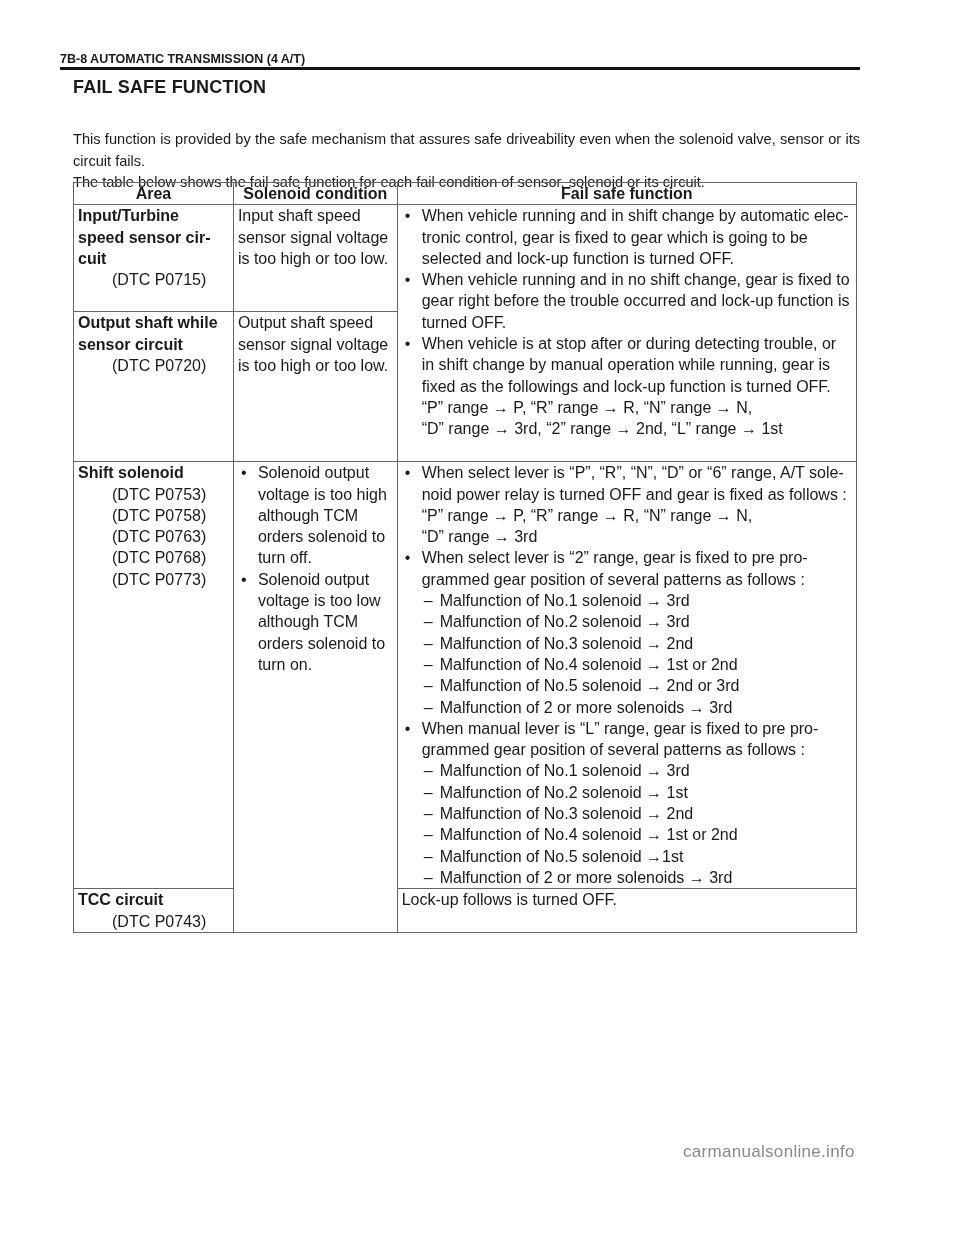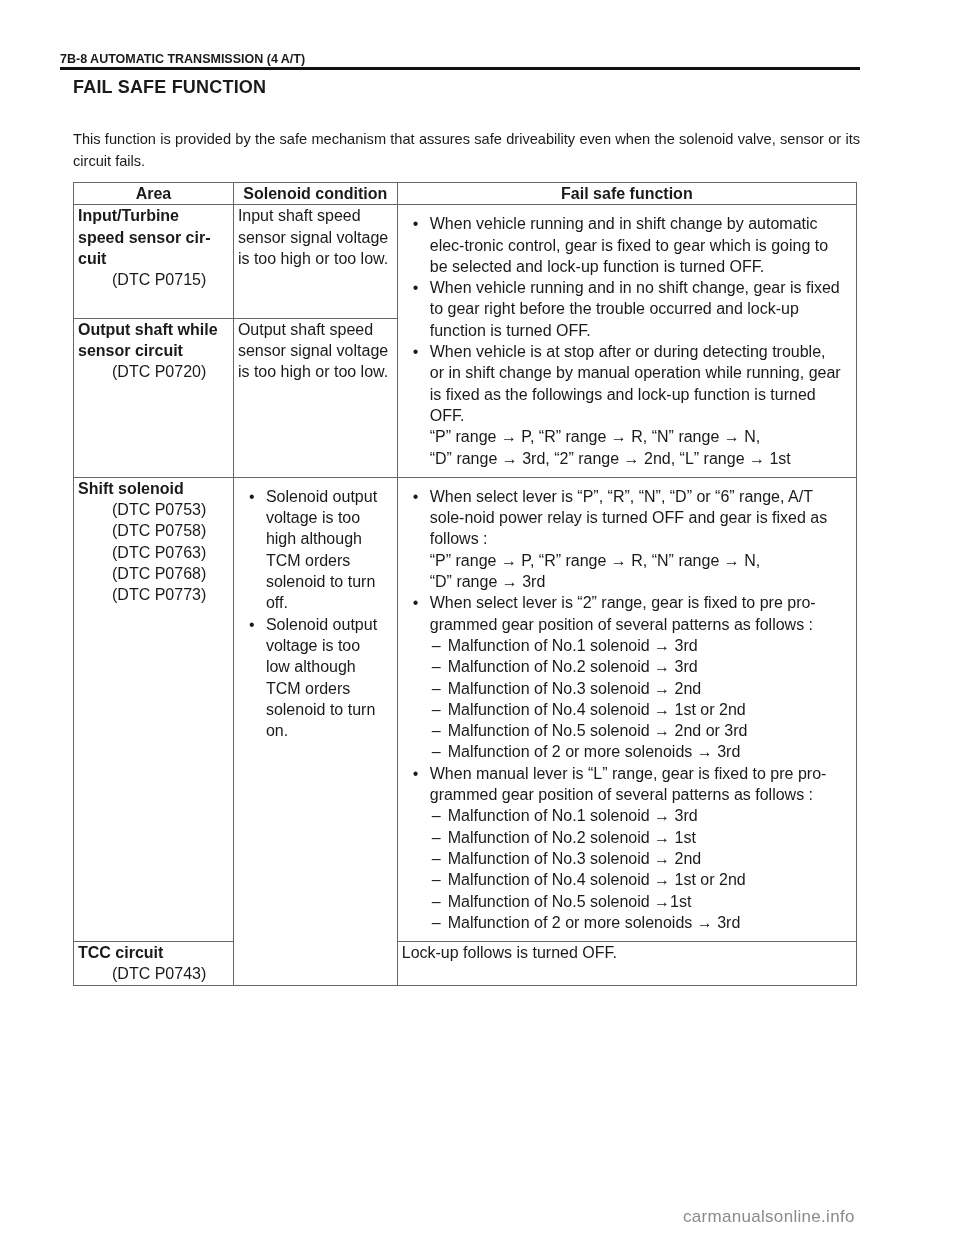--- a/index.html
+++ b/index.html
@@ -11,45 +11,46 @@
     .section-title { position: absolute; left: 73px; top: 77px; font-size: 18px; font-weight: bold; letter-spacing: 0.2px; }
     .intro { position: absolute; left: 73px; top: 105px; width: 787px; font-size: 14.6px; line-height: 21.5px; margin-top: 24px; }
     .intro p { margin: 0; text-align: justify; }
     table.fs { position: absolute; left: 73px; top: 182px; width: 784px; border-collapse: collapse;
                font-size: 16px; line-height: 21.3px; }
     table.fs th, table.fs td { border: 1.3px solid #666; vertical-align: top; padding: 0 4px 0 4px; }
     table.fs th { font-weight: bold; text-align: center; height: 21px; padding-top: 0; }
     col.c1 { width: 160px; } col.c2 { width: 164px; } col.c3 { width: 460px; }
     .area-title { font-weight: bold; }
     .dtc { padding-left: 34px; display: block; }
-    ul.bul { list-style: none; margin: 8px; padding: 0; }
+    ul.bul { list-style: none; margin: 0; padding: 0; }
     ul.bul > li { position: relative; padding-left: 20px; }
     ul.bul > li::before { content: "\2022"; position: absolute; left: 3px; top: 0; }
     .sub { display: block; }
     ul.dash { list-style: none; margin: 0; padding: 0; }
     ul.dash > li { position: relative; padding-left: 18px; }
     ul.dash > li::before { content: "\2013"; position: absolute; left: 2px; top: 0; }
     .row1 td { height: 106px; }
     .row2 td.c-area, .row2 td.c-cond { height: 149px; }
     .row3 td { }
     .row4 td { height: 42px; }
-    .watermark { position: absolute; left: 683px; top: 1207px; font-size: 17px; color: #8a8a8a; letter-spacing: 0.3px; }
+    .watermark { position: absolute; left: 683px; top: 1142px; font-size: 17px; color: #8a8a8a; letter-spacing: 0.3px; }
   </style>
 </head>
 <body>
 
 <div class="page-header">
   <div class="hdr-text">7B-8 AUTOMATIC TRANSMISSION (4 A/T)</div>
   <div class="hdr-rule"></div>
 </div>
 
 <div class="section-title">FAIL SAFE FUNCTION</div>
 
 <div class="intro">
   <p>This function is provided by the safe mechanism that assures safe driveability even when the solenoid valve, sensor or its circuit fails.</p>
+  <p>The table below shows the fail safe function for each fail condition of sensor, solenoid or its circuit.</p>
 </div>
 
 <table class="fs">
   <colgroup>
       <col class="c1">
       <col class="c2">
       <col class="c3">
     </colgroup>
   <thead>
     <tr>

